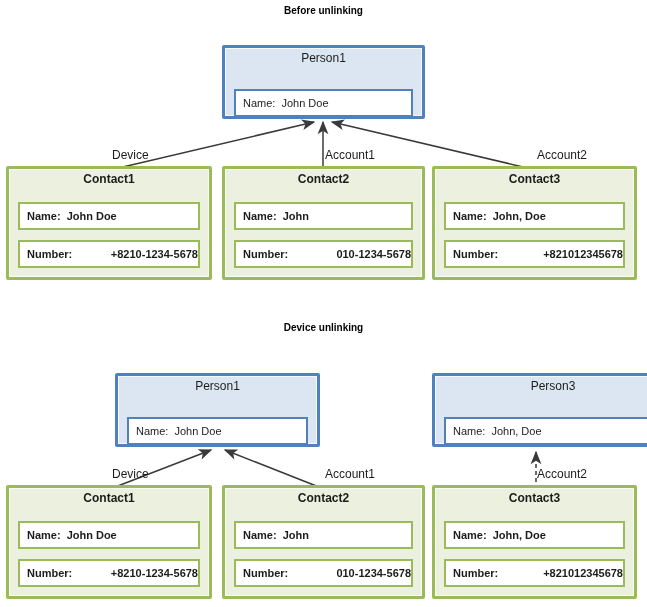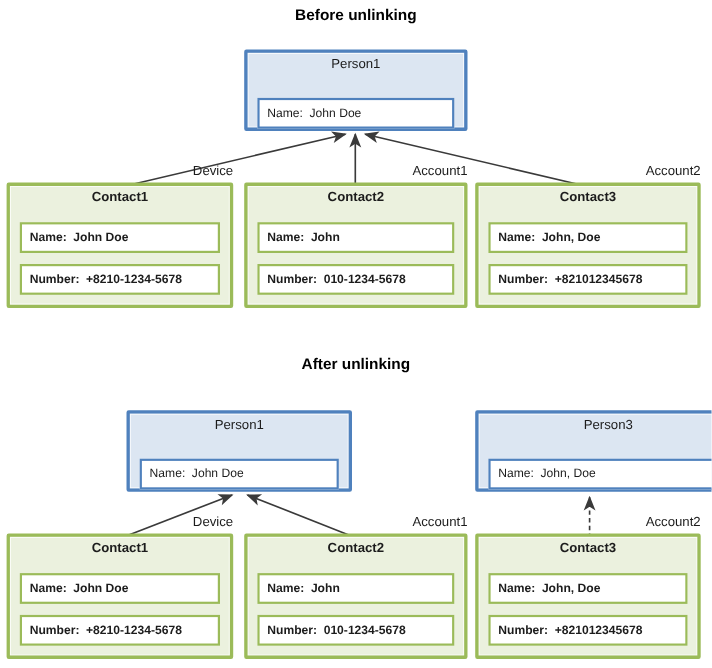--- a/index.html
+++ b/index.html
@@ -7,21 +7,21 @@
     --contact-border:#9bbb59; --contact-fill:#ebf1de;
     --field-fill:#ffffff; --connector:#3a3a3a; --text:#1c1c1c;
   }
   html,body{margin:0;padding:0;background:#fff;}
   #stage{
     position:relative; width:647px; height:607px; overflow:hidden;
     font-family:"Liberation Sans", sans-serif; color:var(--text); background:#fff;
   }
   .section-title{
     position:absolute; left:0; width:647px; text-align:center;
-    font-size:14px; font-weight:bold; color:#000;
+    font-size:10px; font-weight:bold; color:#000;
   }
   .entity{
     position:absolute; box-sizing:border-box; border-radius:2px;
   }
   .person{
     border:3px solid var(--person-border); background:var(--person-fill);
     box-shadow:inset 0 0 0 1px rgba(255,255,255,.75);
   }
   .contact{
     border:3px solid var(--contact-border); background:var(--contact-fill);
@@ -33,23 +33,23 @@
     white-space:nowrap;
   }
   .field{
     position:absolute; left:9px; right:9px; height:28px; box-sizing:border-box;
     background:var(--field-fill); display:flex; align-items:center; gap:6px;
     padding-left:7px; font-size:11px; white-space:nowrap; overflow:hidden;
   }
   .person .field{ border:2px solid var(--person-border); top:41px; }
   .contact .field{ border:2px solid var(--contact-border); }
   .contact .f1{ top:33px; }
-  .contact .f2{ top:71px; }
+  .contact .f2{ top:71px;justify-content:space-between; }
   .link-label{
-    position:absolute; width:100px; text-align:right; font-size:12px;
+    position:absolute; width:100px; font-size:12px;
     color:var(--text); white-space:nowrap;
   }
   #connectors{ position:absolute; left:0; top:0; pointer-events:none; }
   #connectors line{ stroke:var(--connector); stroke-width:1.5; }
   #connectors line.dashed{ stroke-dasharray:4 3; }
   #connectors marker path{ fill:var(--connector); }
 </style>
 </head>
 <body>
 
@@ -114,21 +114,21 @@
     <div class="field f1">
       <span>Name:</span>
       <span>John, Doe</span>
     </div>
     <div class="field f2">
       <span>Number:</span>
       <span>+821012345678</span>
     </div>
   </div>
 
-  <div class="section-title" style="top:322px;">After unlinking</div>
+  <div class="section-title" style="top:322px;">Device unlinking</div>
 
   <div class="entity person" style="left:115px; top:373px; width:205px; height:74px;">
     <div class="etitle">Person1</div>
     <div class="field">
       <span>Name:</span>
       <span>John Doe</span>
     </div>
   </div>
 
   <div class="entity person" style="left:432px; top:373px; width:242px; height:74px;">

